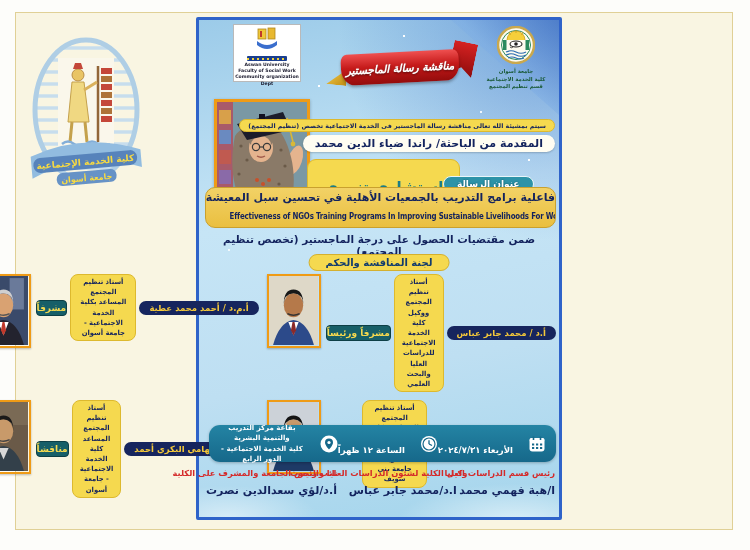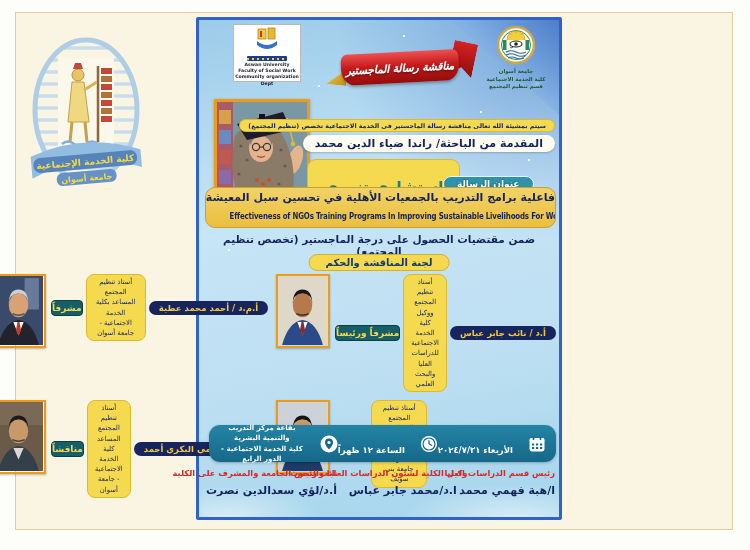--- a/index.html
+++ b/index.html
@@ -90,21 +90,21 @@
     display:grid; grid-template-columns:1fr 1fr; grid-template-rows:1fr 1fr;
     direction:rtl; column-gap:8px; row-gap:8px; }
   .member{ display:flex; direction:ltr; gap:5px; align-items:flex-start; }
   .member-photo{ width:54px; height:74px; border:2.5px solid #ef9b16; flex:0 0 auto;
     box-shadow:0 1px 2px rgba(0,0,0,.25); }
   .member-photo svg{ display:block; }
   .pills-col{ flex:1; display:flex; flex-direction:row; align-items:center; gap:3px; direction:rtl; }
   .name-pill{ background:#16255e; color:#f5c93a; font-size:8.5px; font-weight:bold;
     border-radius:8px; padding:2px 10px; white-space:nowrap; }
   .desc-pill{ background:#f5d94f; border:1px solid #ddb92e; color:#13235e; font-size:6.8px;
-    font-weight:normal; border-radius:8px; padding:2px 7px; text-align:center; line-height:1.5; }
+    font-weight:bold; border-radius:8px; padding:2px 7px; text-align:center; line-height:1.5; }
   .role-pill{ background:#175f68; border:1px solid #0d3f46; color:#f5d94f; font-size:9px;
     font-weight:bold; border-radius:4px; padding:2px 0; white-space:nowrap; }
   
   .info-bar{ position:absolute; left:10px; right:3px; top:405px; height:37px;
     background:linear-gradient(180deg,#2484a4,#16688a); border-radius:11px;
     display:flex; direction:rtl; align-items:center; justify-content:space-between;
     padding:0 10px; color:#fff; box-shadow:0 1px 3px rgba(0,0,0,.25); }
   .info-group{ display:flex; direction:rtl; align-items:center; gap:15px; }
   .info-icon{ width:18px; height:18px; flex:0 0 auto; }
   .info-text{ font-size:8.5px; font-weight:bold; white-space:nowrap;margin-top:12px; }
@@ -285,21 +285,21 @@
           <rect width="48" height="66" fill="#ded8c8"></rect>
           <path d="M4,66 Q10,44 24,42 Q38,44 44,66 Z" fill="#2c4a8a"></path>
           <polygon points="19,44 29,44 24,57" fill="#fff"></polygon>
           <polygon points="23,44 25,44 26.5,52 24,57 21.5,52" fill="#8a2a2a"></polygon>
           <ellipse cx="24" cy="28" rx="9.5" ry="11.5" fill="#b5794a"></ellipse>
           <path d="M14.5,27 Q14.5,13 24,13 Q33.5,13 33.5,27 Q33.5,17.5 24,16.5 Q14.5,17.5 14.5,27 Z" fill="#181818"></path>
           <path d="M18,36 q6,3 12,0" fill="none" stroke="#333" stroke-width="1.4"></path>
         </svg>
       </div>
       <div class="pills-col">
-        <div class="name-pill" dir="rtl">أ.د / نائب جابر عباس</div>
+        <div class="name-pill" dir="rtl">أ.د / محمد جابر عباس</div>
         <div class="desc-pill" dir="rtl">أستاذ تنظيم المجتمع ووكيل كلية الخدمة الاجتماعية للدراسات العليا والبحث العلمي</div>
         <div class="role-pill" dir="rtl">مشرفاً ورئيساً</div>
       </div>
     </div>
 
     <div class="member">
       <div class="member-photo">
         <svg width="49" height="69" viewBox="0 0 48 66" preserveAspectRatio="none">
           <rect width="48" height="66" fill="#3a4a6a"></rect>
           <rect x="30" y="2" width="14" height="30" fill="#6a7a9a"></rect>

